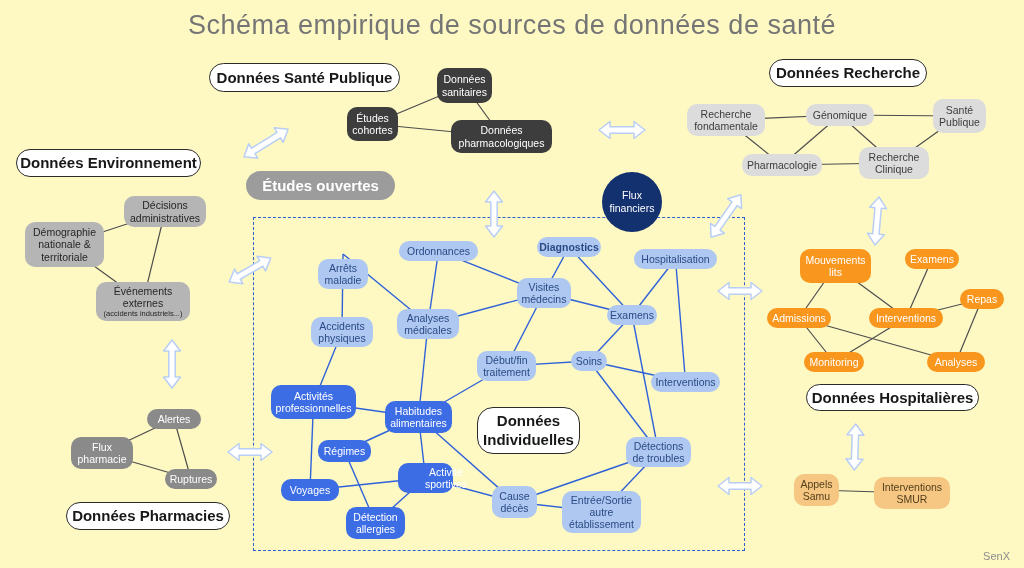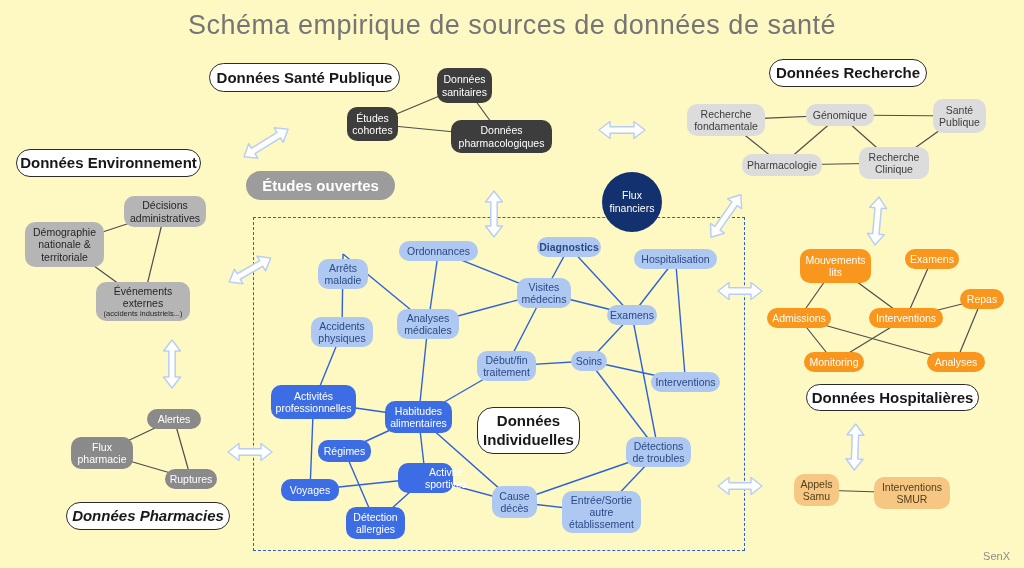--- a/index.html
+++ b/index.html
@@ -123,21 +123,21 @@
       <span>Données Environnement</span>
     </div>
     <div class="node st-graypill" style="left: 246px; top: 171px; width: 149px; height: 29px;">
       <span>Études ouvertes</span>
     </div>
     <div class="node st-whitebox" style="left: 477px; top: 407px; width: 103px; height: 47px;"><span>Données
 Individuelles</span></div>
     <div class="node st-pill" style="left: 806px; top: 384px; width: 173px; height: 27px;">
       <span>Données Hospitalières</span>
     </div>
-    <div class="node st-pill" style="left: 66px; top: 502px; width: 164px; height: 28px; font-style: italic;">
+    <div class="node st-pill" style="left: 66px; top: 502px; width: 164px; height: 28px;">
       <span>Données Pharmacies</span>
     </div>
     <div class="node st-dark" style="left: 437px; top: 68px; width: 55px; height: 35px;"><span>Données
 sanitaires</span></div>
     <div class="node st-dark" style="left: 347px; top: 107px; width: 51px; height: 34px;"><span>Études
 cohortes</span></div>
     <div class="node st-dark" style="left: 451px; top: 120px; width: 101px; height: 33px;"><span>Données
 pharmacologiques</span></div>
     <div class="node st-lightgray" style="left: 687px; top: 104px; width: 78px; height: 32px;"><span>Recherche
 fondamentale</span></div>

